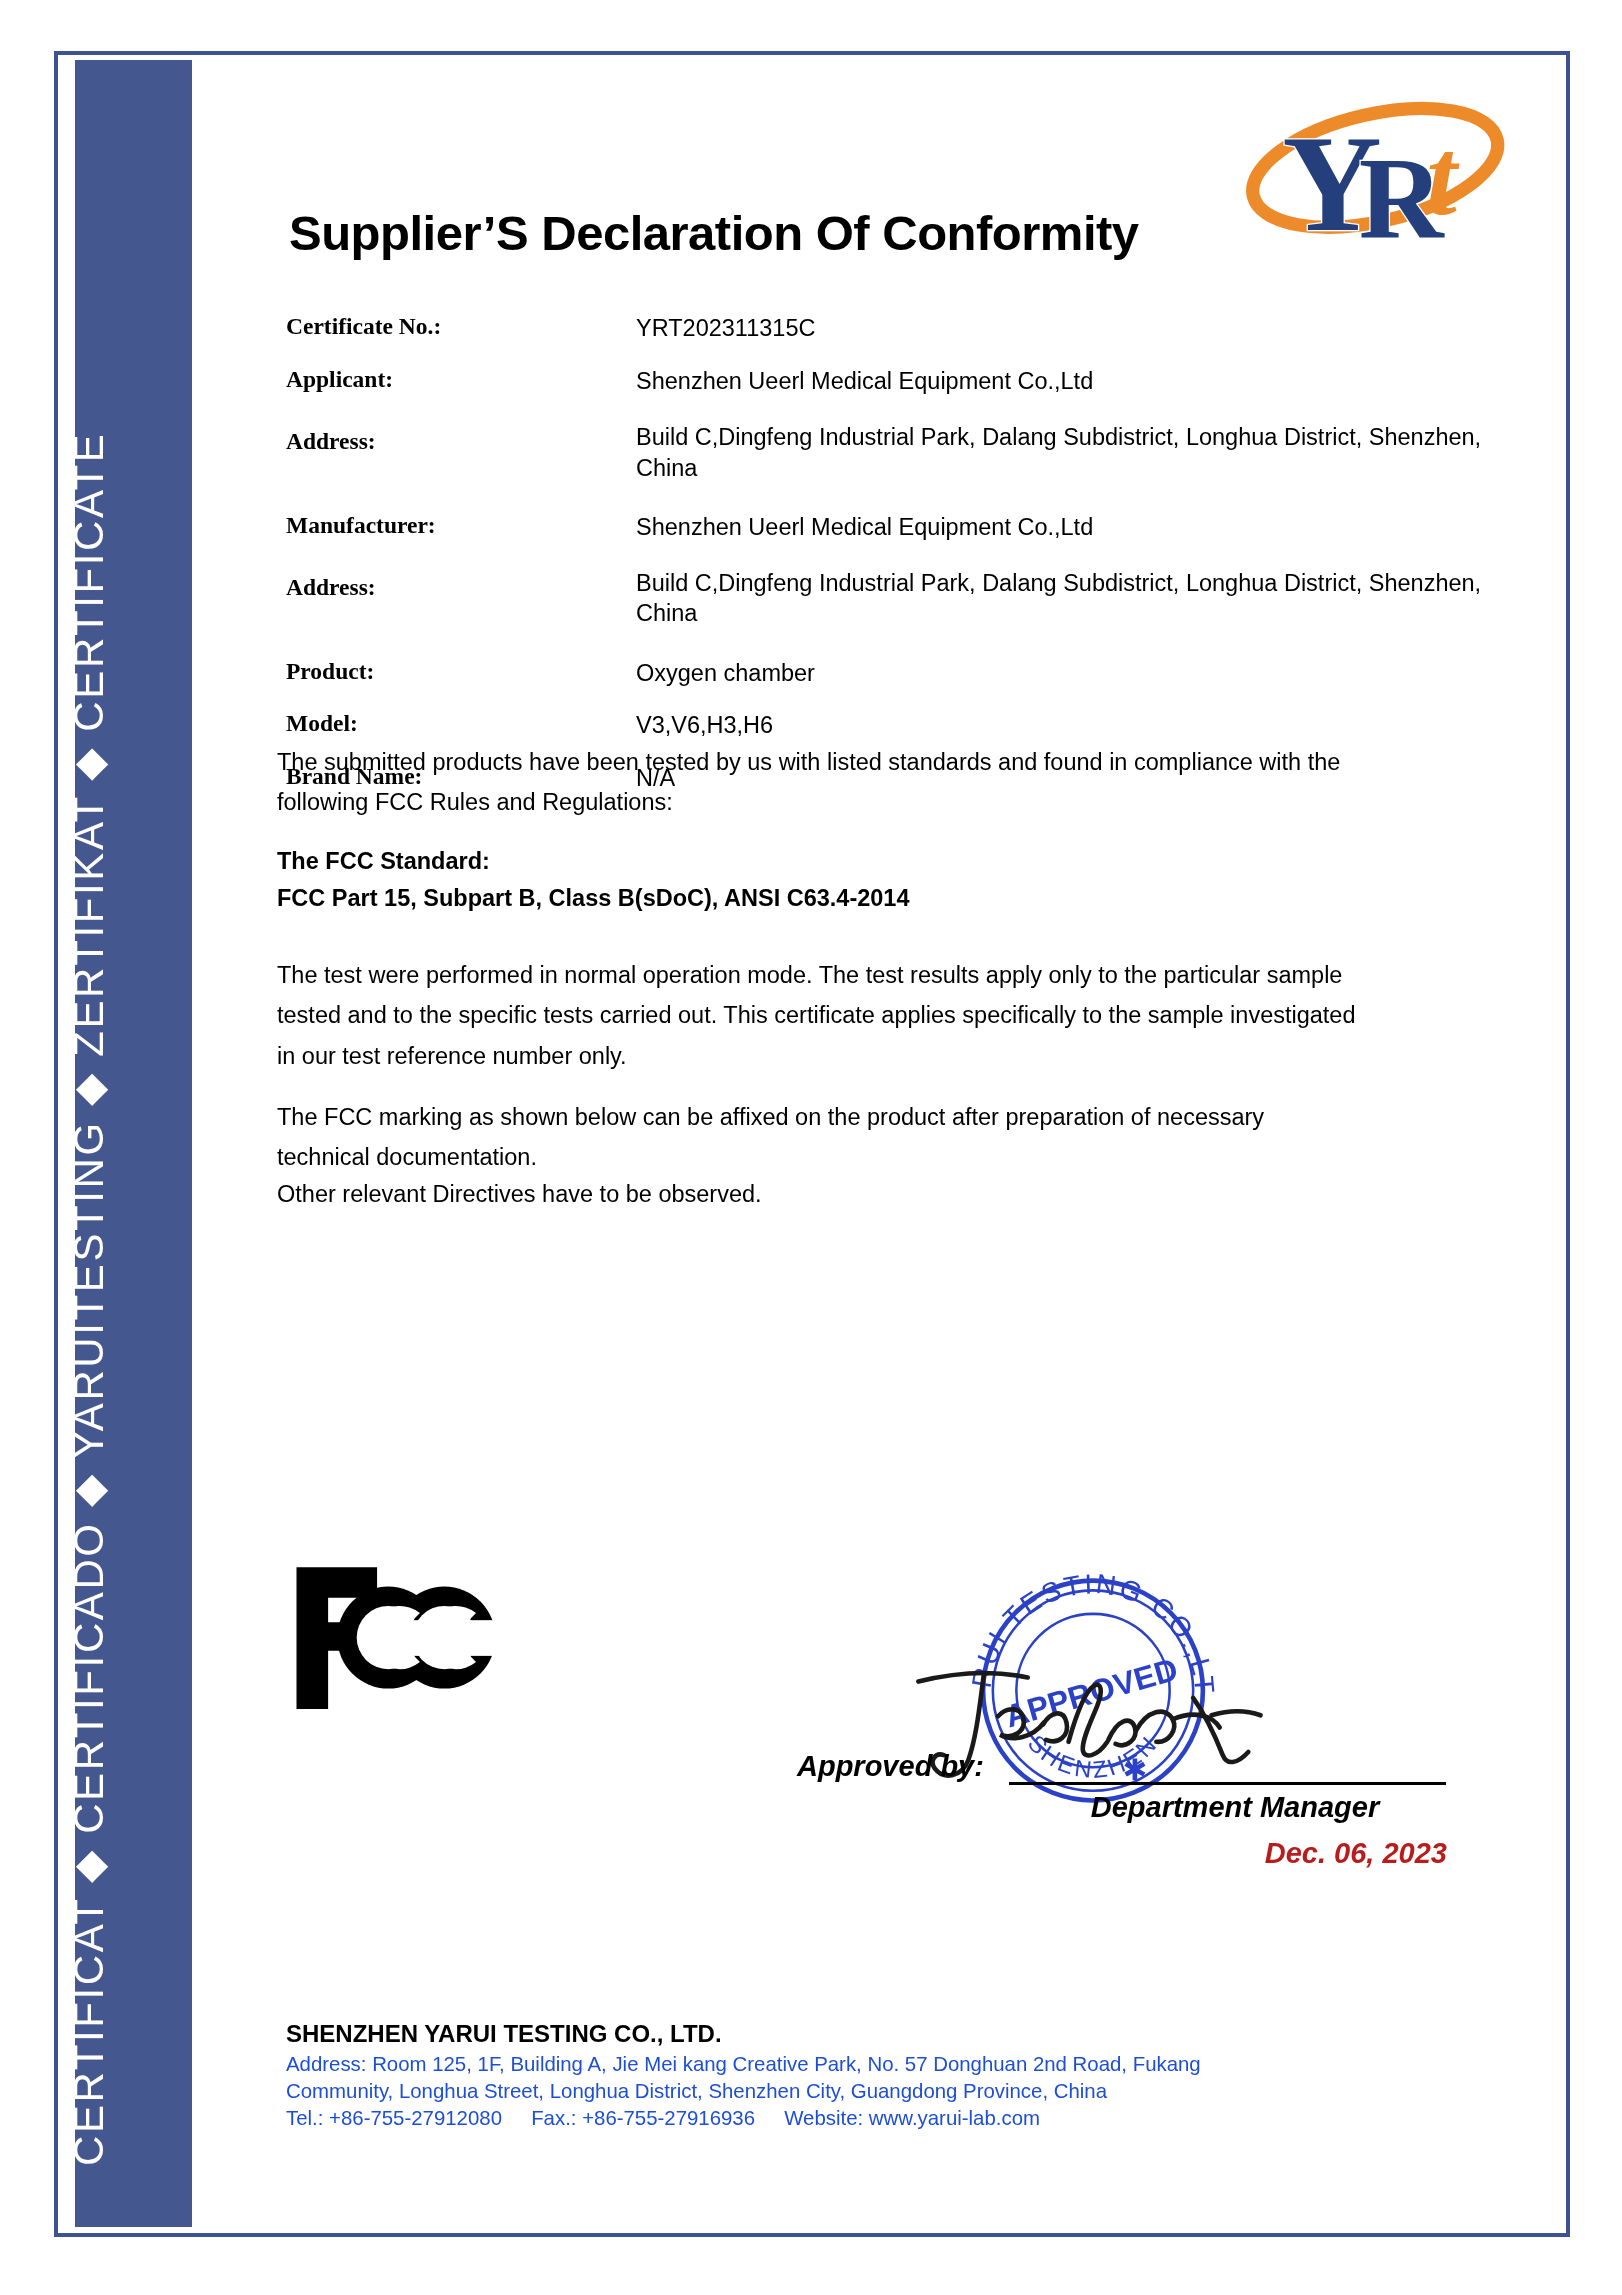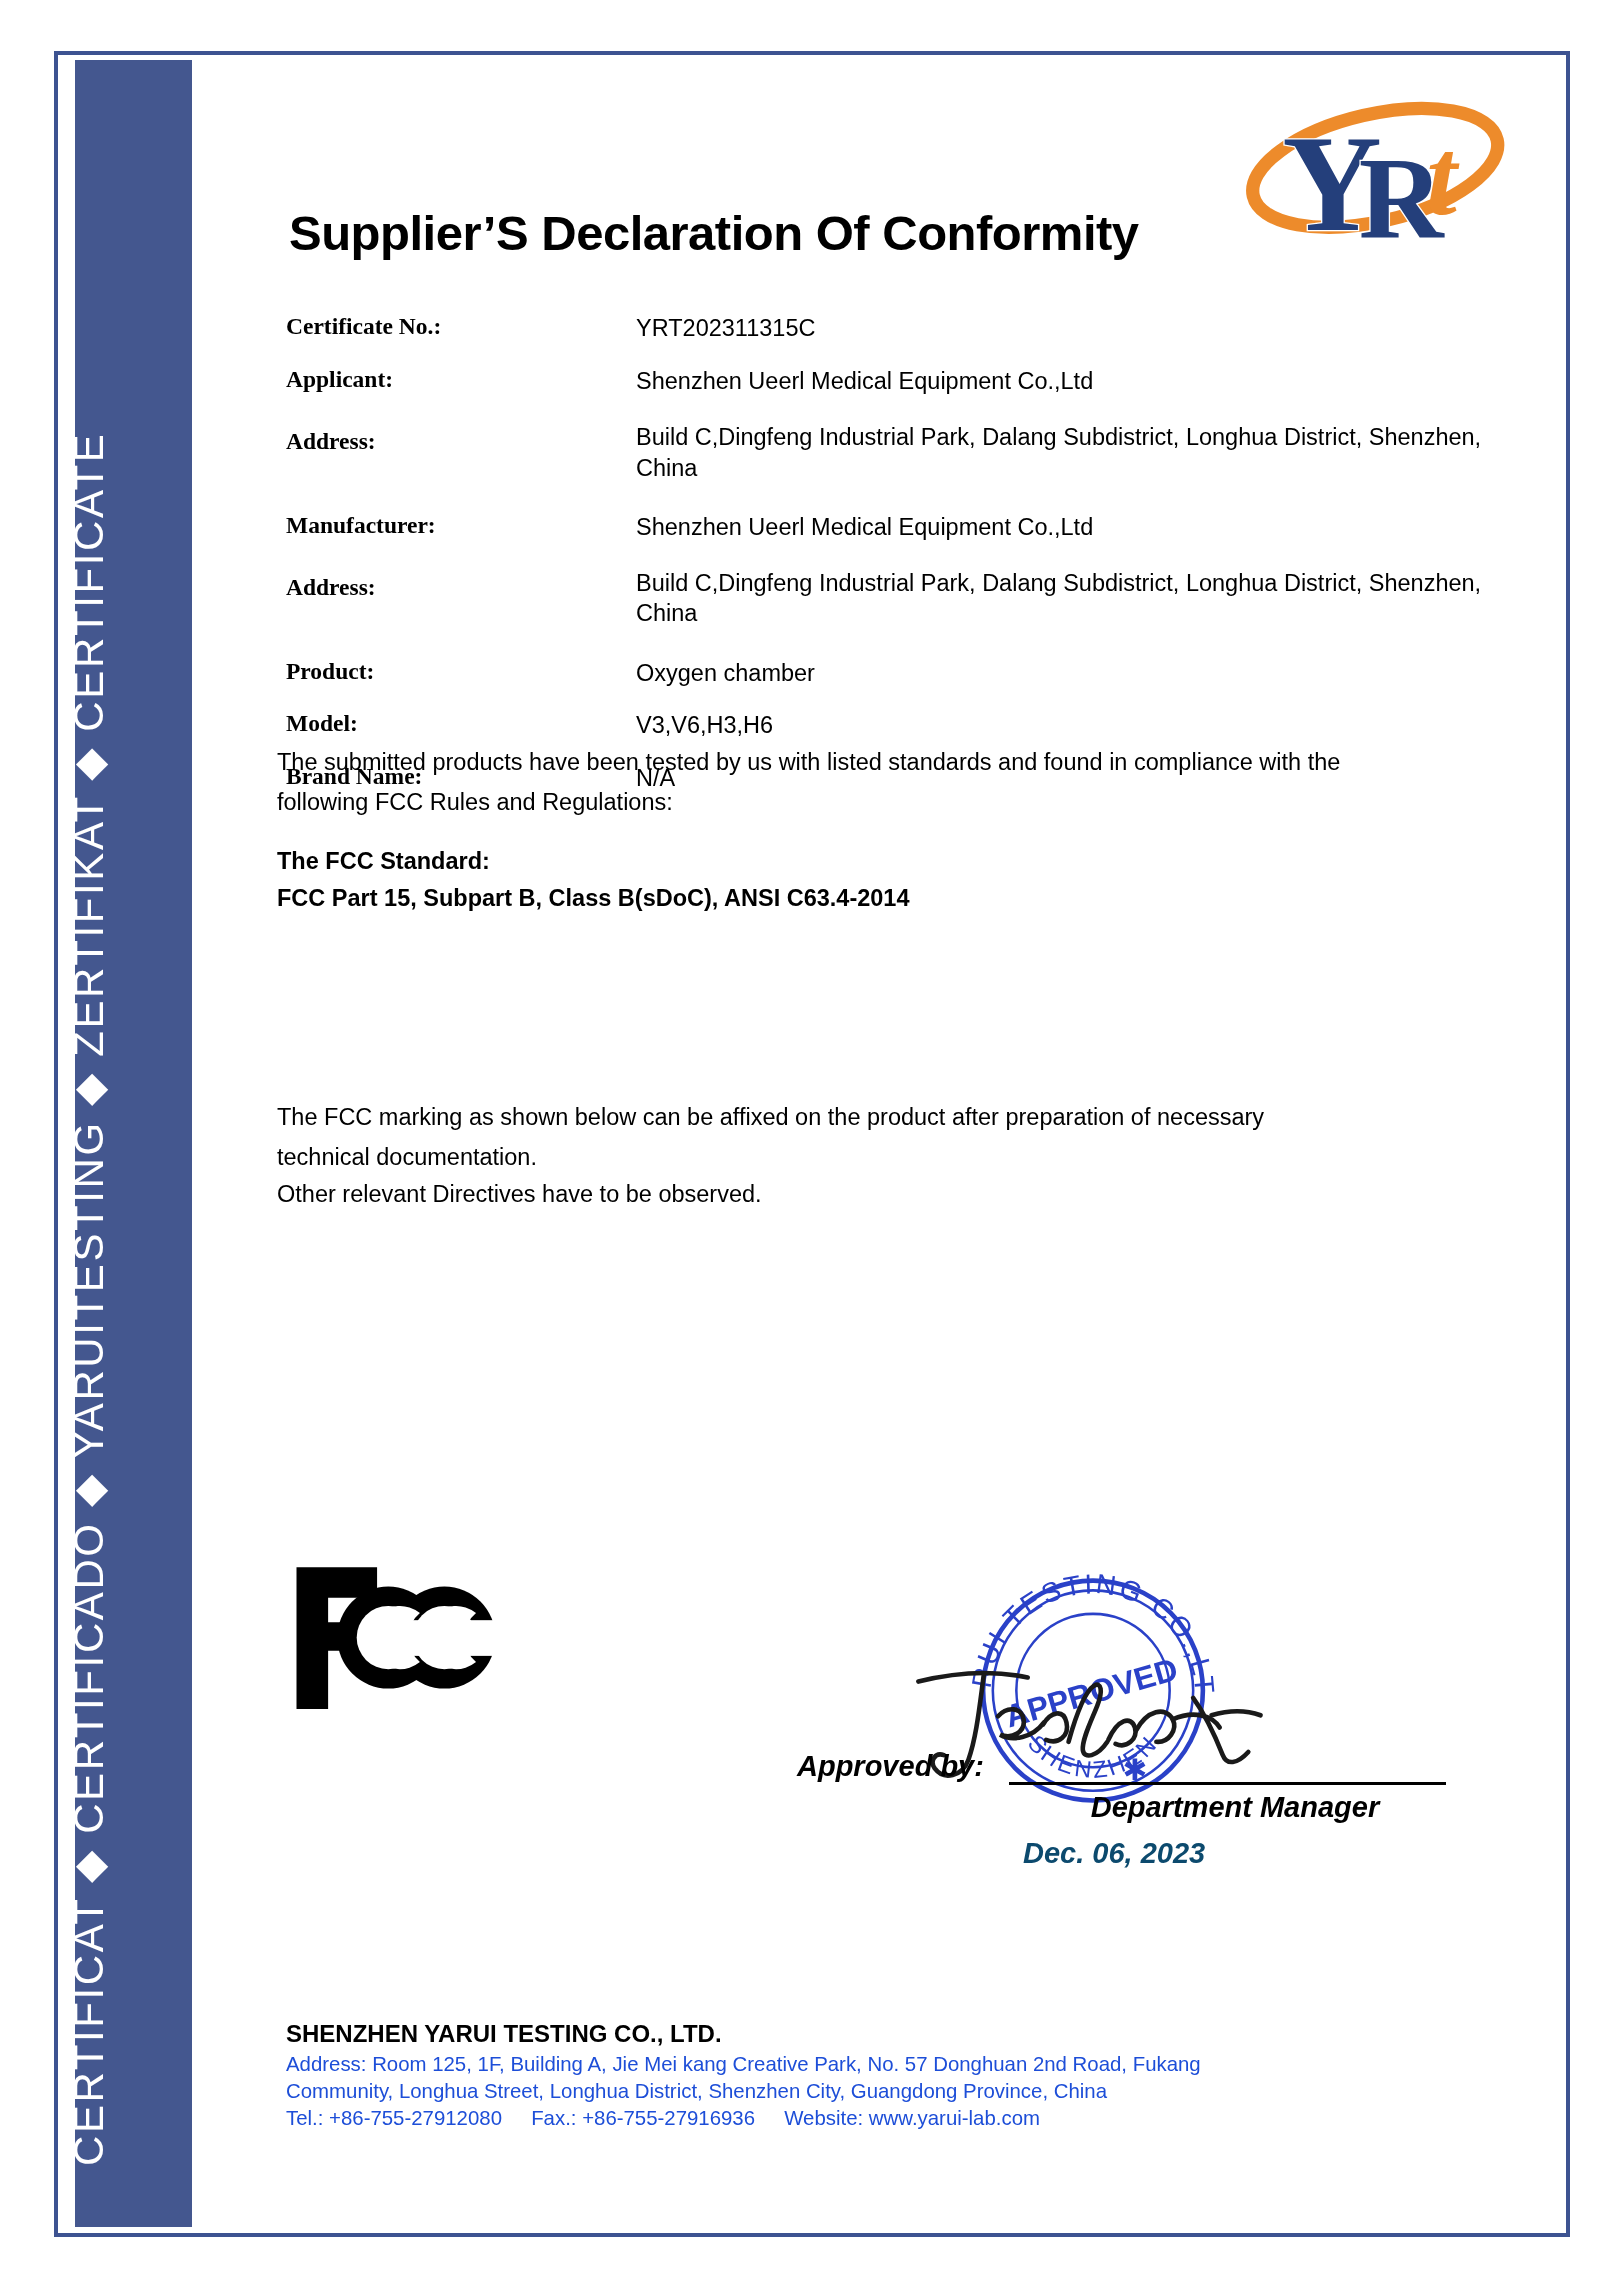--- a/index.html
+++ b/index.html
@@ -191,25 +191,25 @@
     font-weight: bold;
     font-style: italic;
     color: #000;
     white-space: nowrap;
   }
   #sig-date {
     position: absolute;
     left: 226px;
     top: 236px;
     width: 424px;
-    text-align: left;
+    text-align: right;
     font-size: 29px;
     font-weight: bold;
     font-style: italic;
-    color: #0c4a6e;
+    color: #b91c1c;
     white-space: nowrap;
   }
 
   
   #footer {
     position: absolute;
     left: 46px;
     top: 1943px;
     width: 1227px;
   }
@@ -290,20 +290,21 @@
           <td class="v">N/A</td>
         </tr>
       </tbody>
     </table>
 
     <div class="para" style="left:37px; top:665px; width:1099px;">The submitted products have been tested by us with listed standards and found in compliance with the following FCC Rules and Regulations:</div>
 
     <div class="para bold" style="left:37px; top:767px;">The FCC Standard:</div>
     <div class="para bold" style="left:37px; top:804px;">FCC Part 15, Subpart B, Class B(sDoC), ANSI C63.4-2014</div>
 
+    <div class="para" style="left:37px; top:878px; width:1094px;">The test were performed in normal operation mode. The test results apply only to the particular sample tested and to the specific tests carried out. This certificate applies specifically to the sample investigated in our test reference number only.</div>
 
     <div class="para" style="left:37px; top:1020px; width:1022px;">The FCC marking as shown below can be affixed on the product after preparation of necessary technical documentation.</div>
 
     <div class="para" style="left:37px; top:1097px; width:1094px;">Other relevant Directives have to be observed.</div>
 
     <div id="fcc-mark">
       <svg width="215" height="153" viewBox="0 0 420 300" xmlns="http://www.w3.org/2000/svg">
         <path d="M10 14 H168 V74 H72 V122 H158 V178 H72 V292 H10 Z" fill="#000000"></path>
         <path d="M200 150 a88 88 0 1 1 88 88 a88 88 0 0 1 -88 -88 Z
                  M200 150 a88 88 0 1 0 88 -88 a88 88 0 0 0 -88 88 Z" fill="none"></path>

